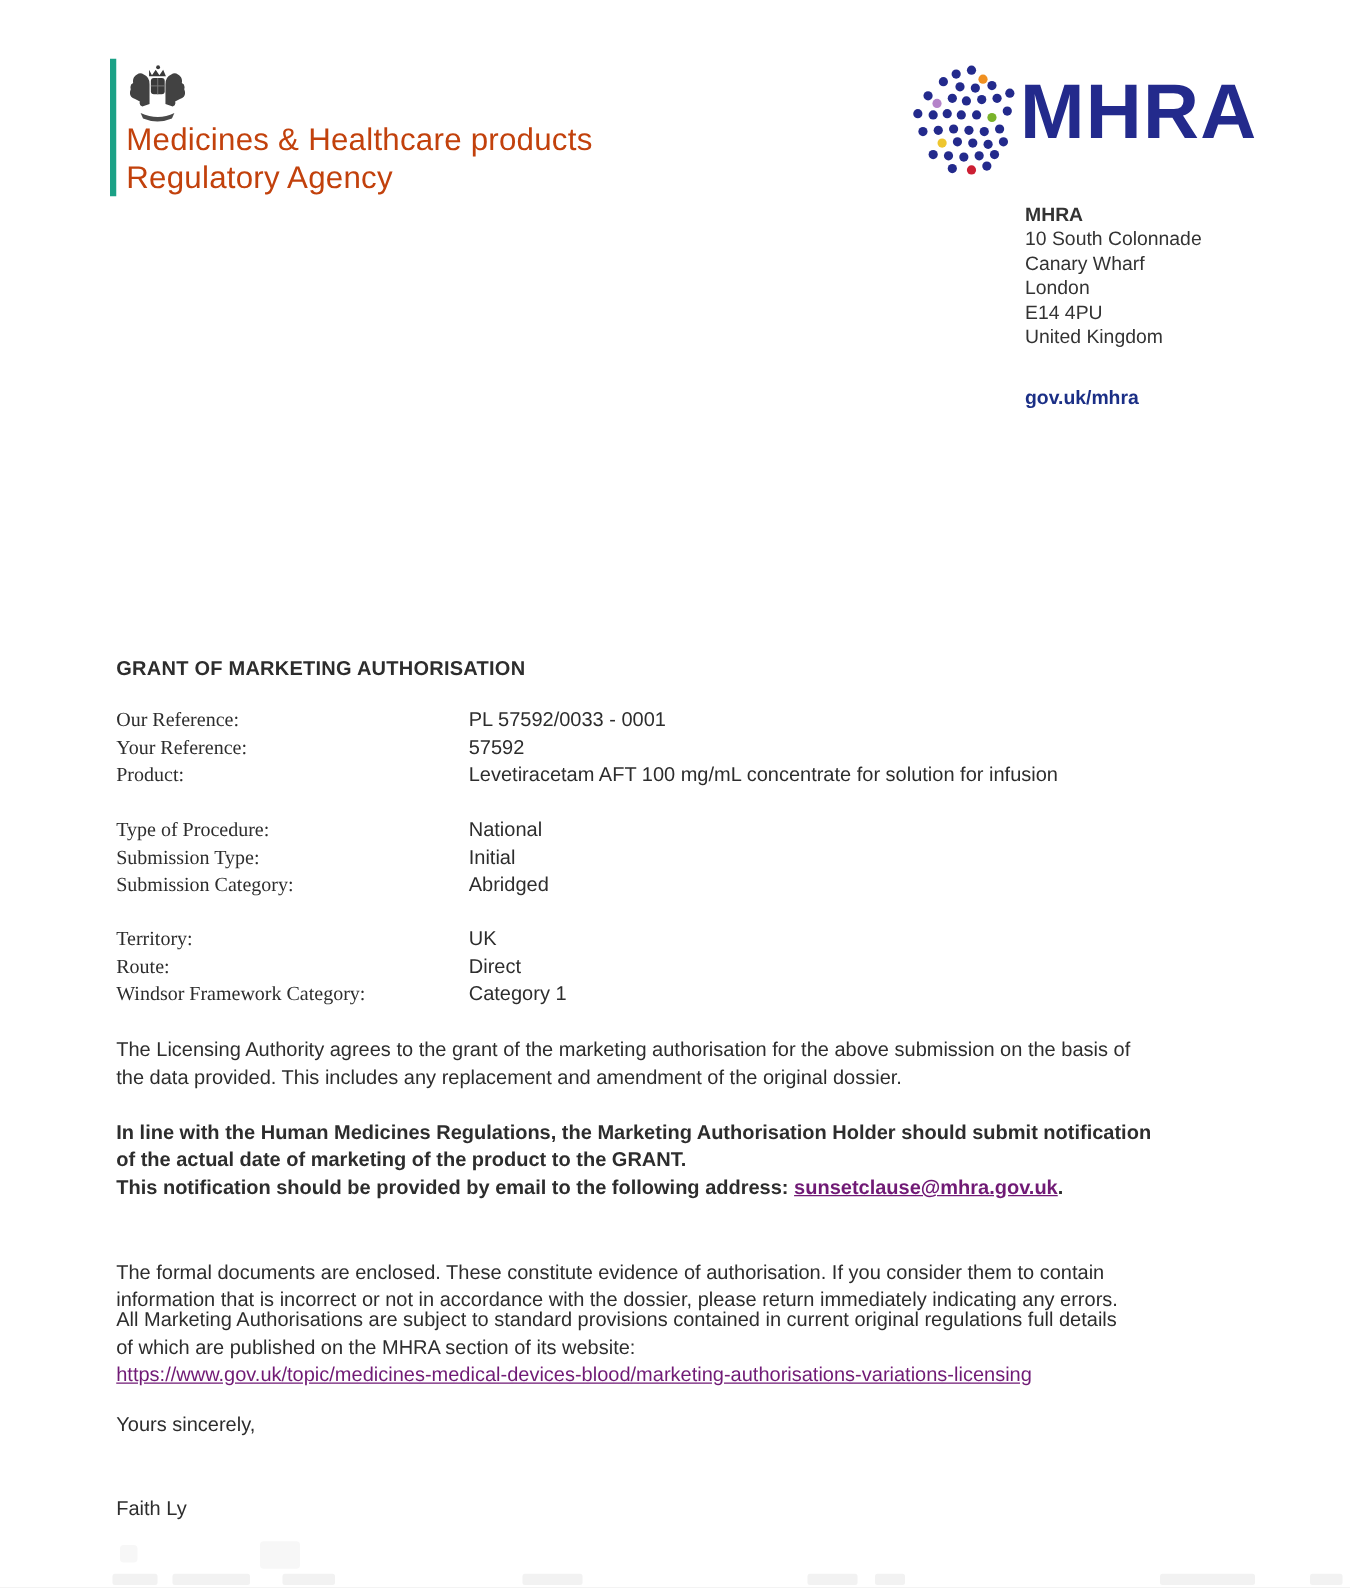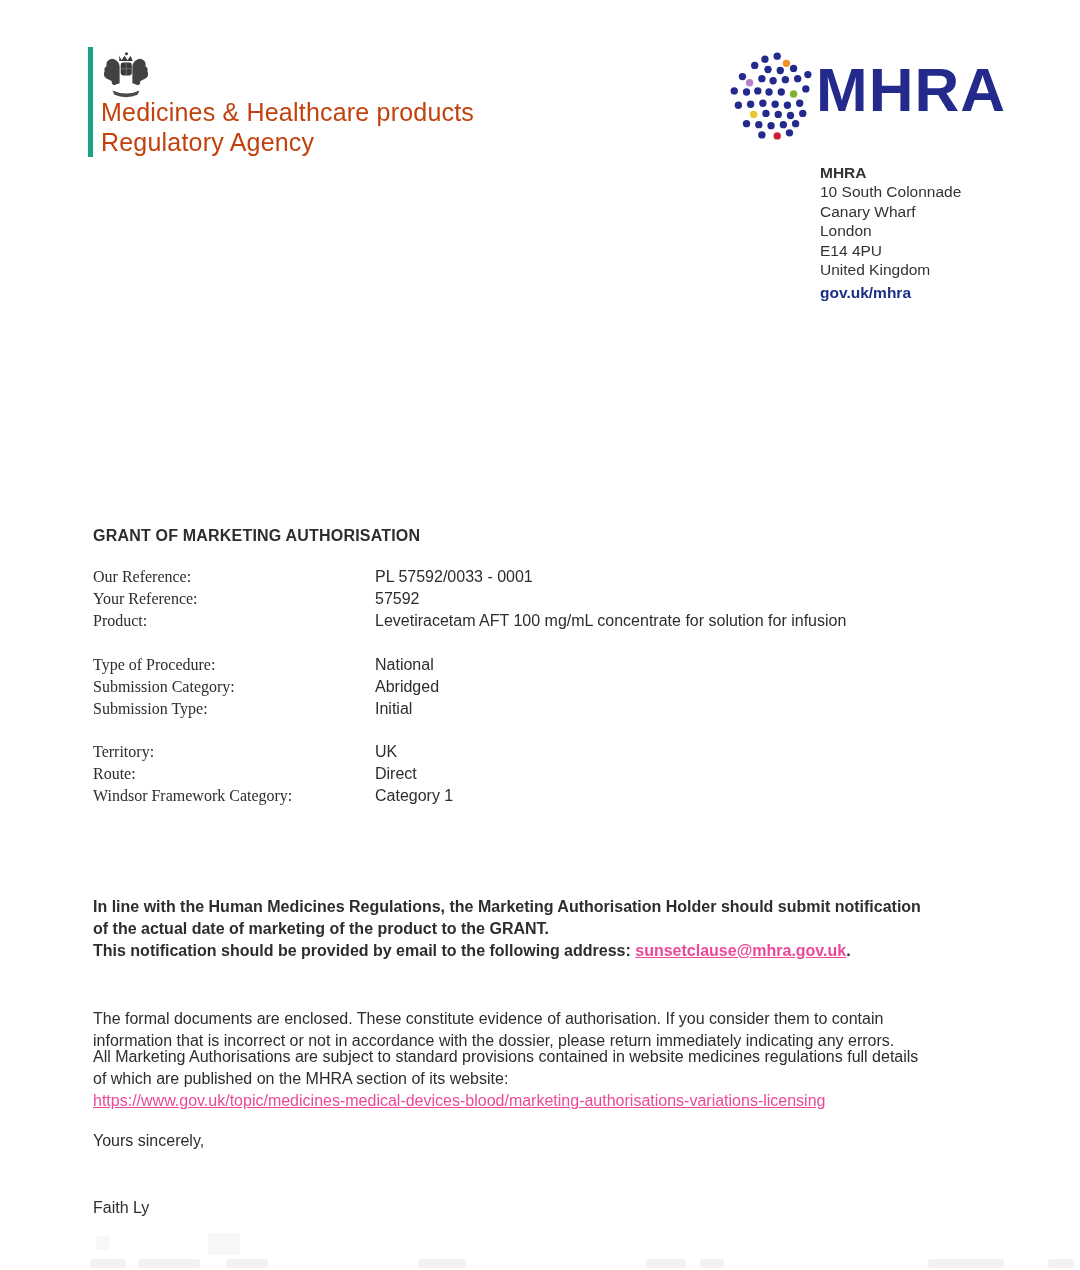--- a/index.html
+++ b/index.html
@@ -18,34 +18,34 @@
   }
   
   .dots-logo { position:absolute; left:722px; top:46px; width:92px; height:96px; }
   .mhra-word {
     position:absolute; left:816px; top:54px;
     font-size:62px; font-weight:bold; letter-spacing:1px; color:#232a8c;
   }
   
   .address { position:absolute; left:820px; top:163px; font-size:15.5px; line-height:19.4px; color:#333; }
   .address .addr-name { font-weight:bold; }
-  .website { display:block; margin-top:4px; font-weight:bold; color:#1b2f86; text-decoration:none; }
+  .website { display:block; margin-top:30px; font-weight:bold; color:#1b2f86; text-decoration:none; }
   
   .heading {
     position:absolute; left:93px; top:527px;
     font-size:16px; font-weight:bold; letter-spacing:0.2px;
   }
   .kv-table { position:absolute; left:93px; width:950px; font-size:16px; line-height:22px; }
   .kv-row { display:flex; }
   .kv-row .lbl { width:282px; flex-shrink:0;font-family:Liberation Serif, serif; }
   .kv-row .val { white-space:nowrap; }
   .para { position:absolute; left:93px; width:950px; font-size:16px; line-height:22px; }
   .pline { white-space:nowrap; }
   .bold { font-weight:bold; }
-  a.blue-link { color:#ec4899; text-decoration:underline; }
+  a.blue-link { color:#701a75; text-decoration:underline; }
   .closing { position:absolute; left:93px; top:1132px; font-size:16px; }
   .signature { position:absolute; left:93px; top:1199px; font-size:16px; }
   
   .artifact { position:absolute; height:9px; background:#f2f2f2; border-radius:2px; }
   .smudge { position:absolute; background:#f7f7f7; border-radius:3px; }
 </style>
 </head>
 <body>
 
 <div class="page">
@@ -141,60 +141,64 @@
       <span class="val">Levetiracetam AFT 100 mg/mL concentrate for solution for infusion</span>
     </div>
   </div>
 
   <div class="kv-table" style="top:654px;">
     <div class="kv-row">
       <span class="lbl">Type of Procedure:</span>
       <span class="val">National</span>
     </div>
     <div class="kv-row">
+      <span class="lbl">Submission Type:</span>
+      <span class="val">Initial</span>
+    </div>
+    <div class="kv-row">
       <span class="lbl">Submission Category:</span>
       <span class="val">Abridged</span>
     </div>
-    <div class="kv-row">
-      <span class="lbl">Submission Type:</span>
-      <span class="val">Initial</span>
-    </div>
   </div>
 
   <div class="kv-table" style="top:741px;">
     <div class="kv-row">
       <span class="lbl">Territory:</span>
       <span class="val">UK</span>
     </div>
     <div class="kv-row">
       <span class="lbl">Route:</span>
       <span class="val">Direct</span>
     </div>
     <div class="kv-row">
       <span class="lbl">Windsor Framework Category:</span>
       <span class="val">Category 1</span>
     </div>
   </div>
 
+  <div class="para" style="top:830px;">
+    <div class="pline">The Licensing Authority agrees to the grant of the marketing authorisation for the above submission on the basis of</div>
+    <div class="pline">the data provided. This includes any replacement and amendment of the original dossier.</div>
+  </div>
 
   <div class="para bold" style="top:896px;">
     <div class="pline">In line with the Human Medicines Regulations, the Marketing Authorisation Holder should submit notification</div>
     <div class="pline">of the actual date of marketing of the product to the GRANT.</div>
     <div class="pline">
       <span>This notification should be provided by email to the following address: </span><a class="blue-link" href="#">sunsetclause@mhra.gov.uk</a><span>.</span>
     </div>
   </div>
 
   <div class="para" style="top:983px;margin-top:25px;">
     <div class="pline">The formal documents are enclosed. These constitute evidence of authorisation. If you consider them to contain</div>
     <div class="pline">information that is incorrect or not in accordance with the dossier, please return immediately indicating any errors.</div>
   </div>
 
   <div class="para" style="top:1046px;">
-    <div class="pline">All Marketing Authorisations are subject to standard provisions contained in website medicines regulations full details</div>
+    <div class="pline">All Marketing Authorisations are subject to standard provisions contained in current original regulations full details</div>
     <div class="pline">of which are published on the MHRA section of its website:</div>
     <div class="pline">
       <a class="blue-link" href="#">https://www.gov.uk/topic/medicines-medical-devices-blood/marketing-authorisations-variations-licensing</a>
     </div>
   </div>
 
   <div class="closing">Yours sincerely,</div>
   <div class="signature">Faith Ly</div>
 
   <div class="smudge" style="left:96px; top:1236px; width:14px; height:14px;"></div>

